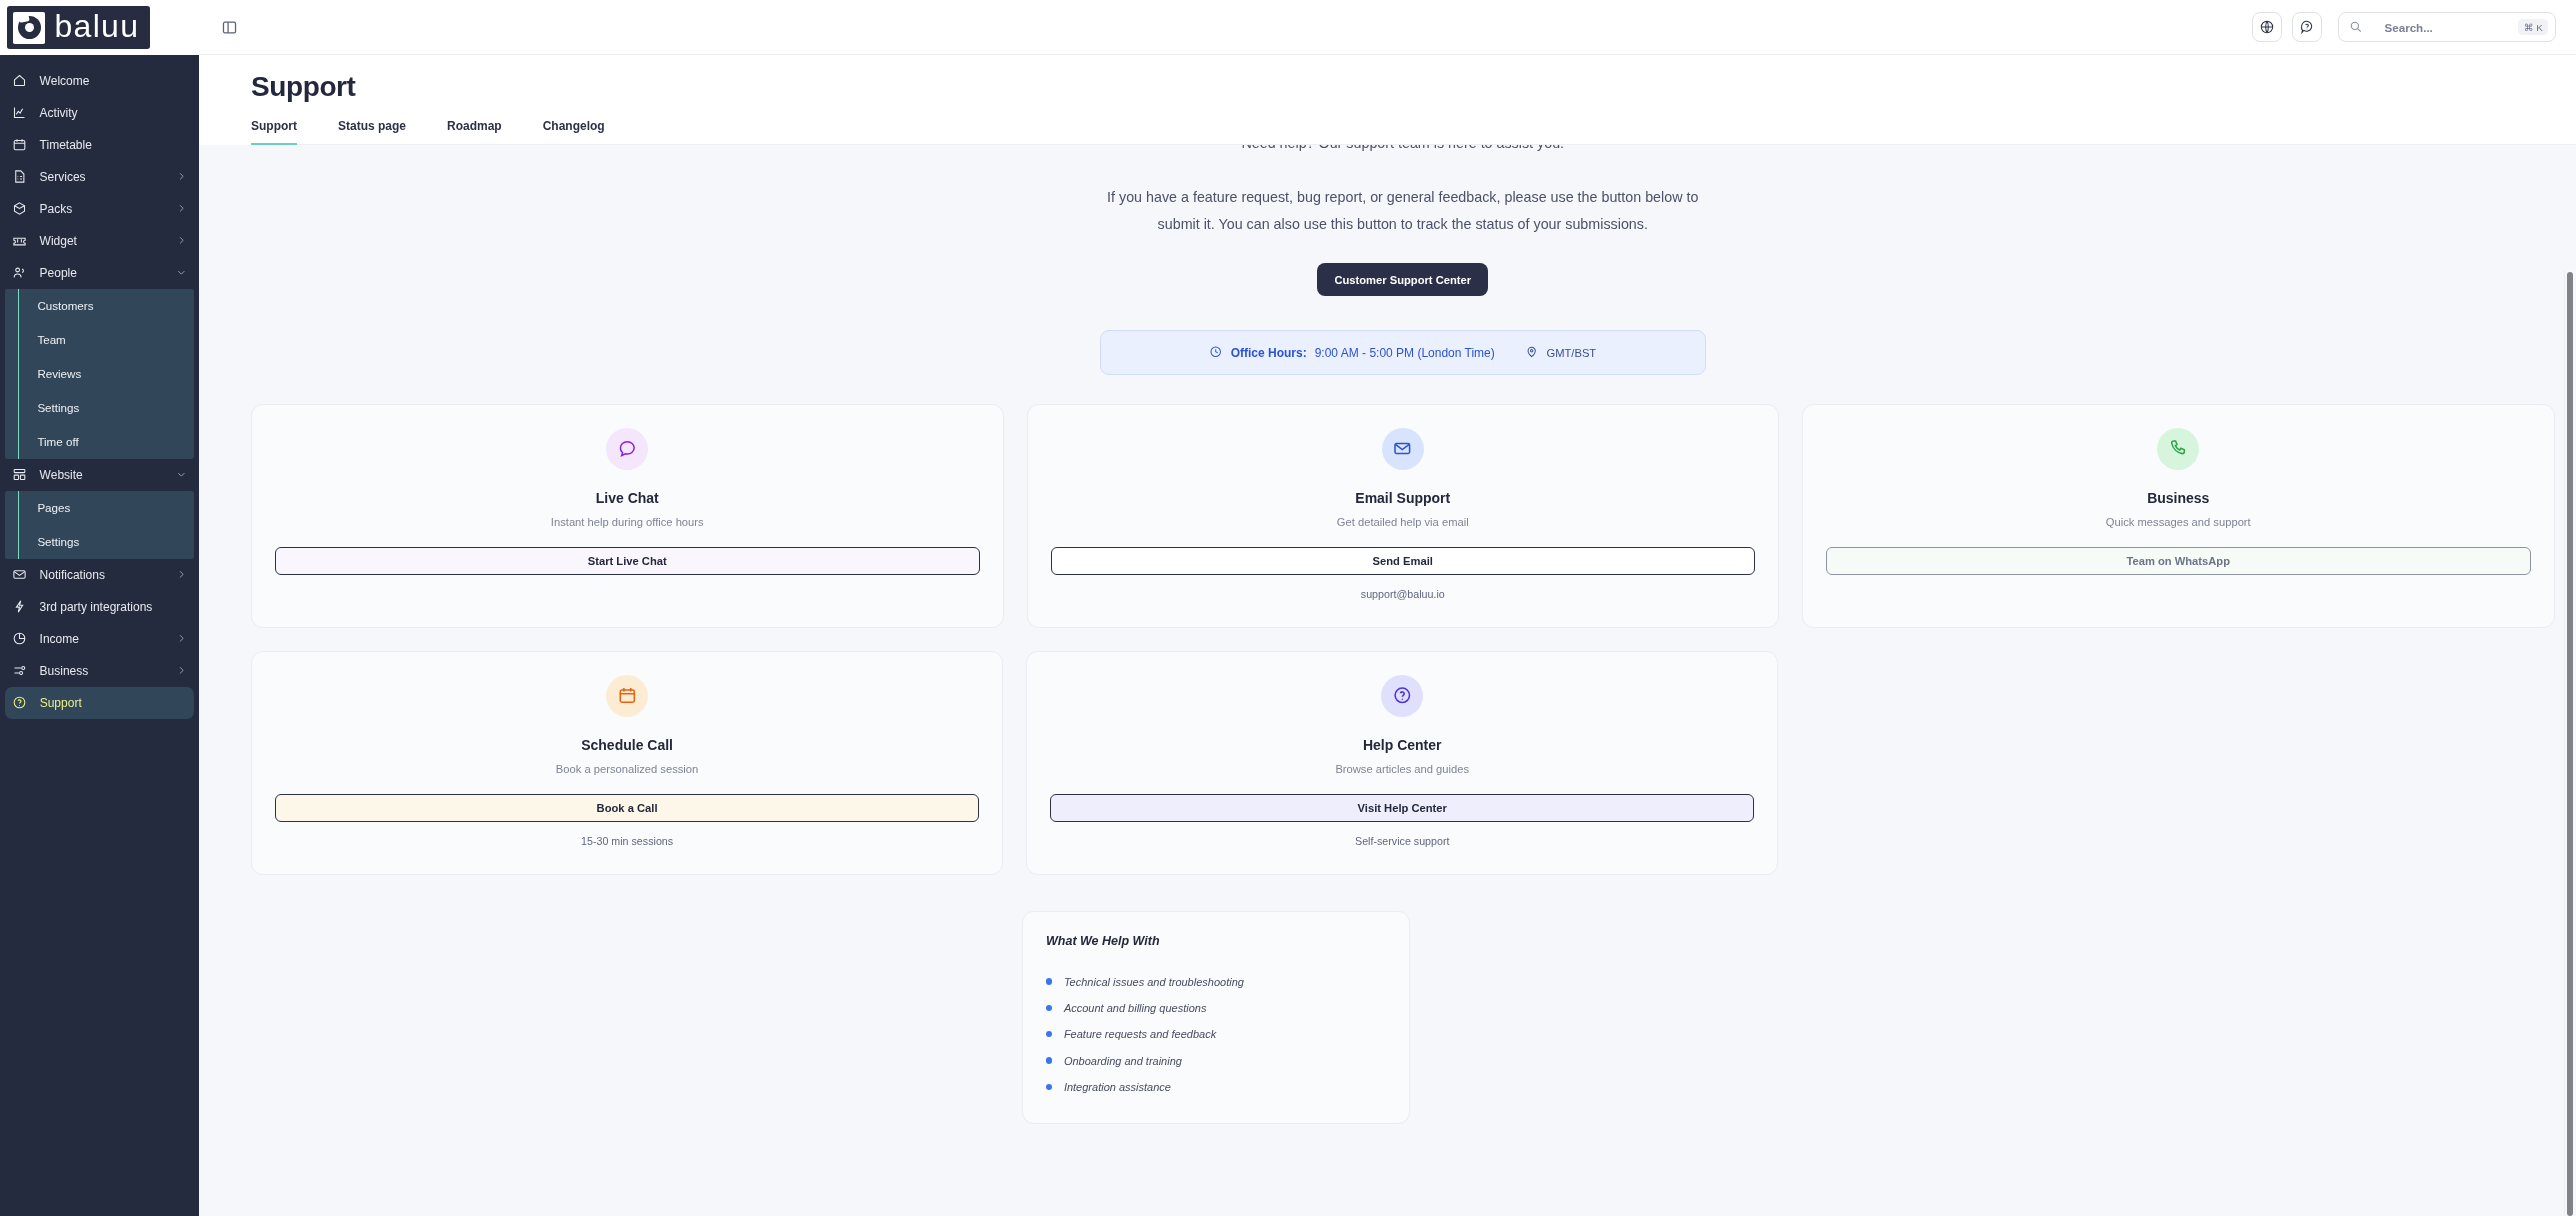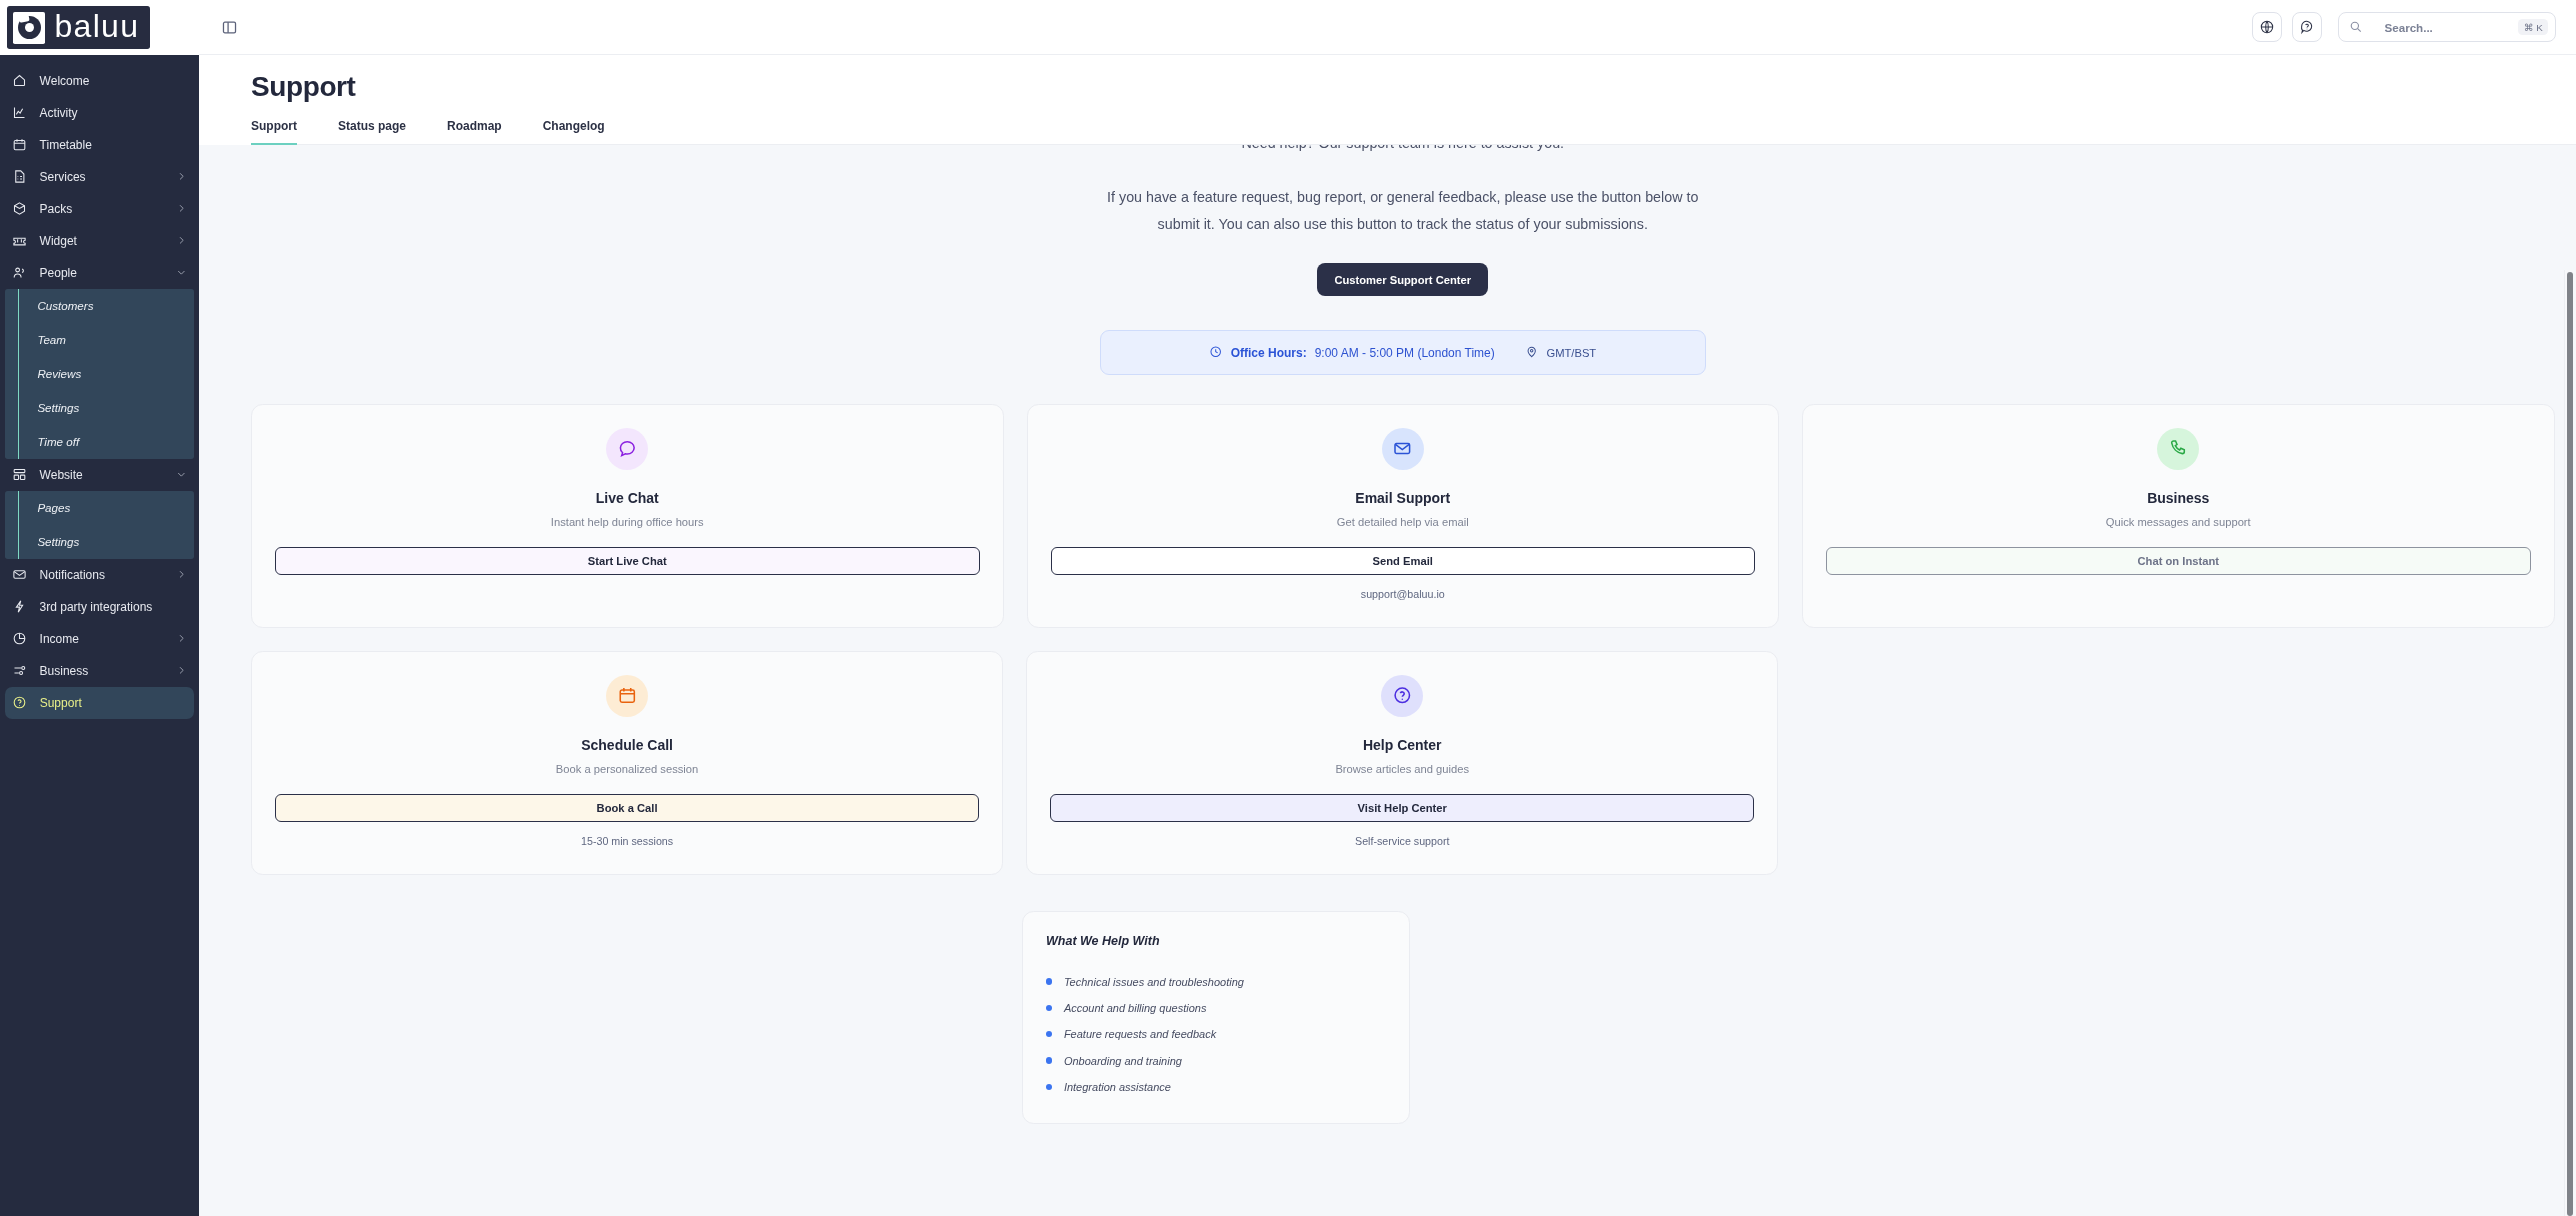--- a/index.html
+++ b/index.html
@@ -57,21 +57,21 @@
   .nav-item .ico svg { width: 15px; height: 15px; display: block; }
   .nav-item .lbl { flex: 1; white-space: nowrap; }
   .nav-item .chev { width: 12.5px; height: 12.5px; opacity: .75; display:flex; align-items:center; justify-content:center; }
   .nav-item .chev svg { width: 10.7px; height: 10.7px; }
   .nav-item.active {
     background: #32465a; color: #e9f08a; border-radius: 7.2px;
     margin: 0 5.4px; padding-left: 6.3px;
   }
   .nav-item.active .ico svg { stroke: #e9f08a; }
 
-  .submenu { background: #32465a; margin: 0 5.4px; border-radius: 2.7px; position: relative; overflow: hidden; font-style: italic; }
+  .submenu { background: #32465a; margin: 0 5.4px; border-radius: 2.7px; position: relative; overflow: hidden; }
   .submenu::before {
     content: ""; position: absolute; left: 12.5px; top: 0; bottom: 0;
     width: 1.4px; background: #7fd9c4;
   }
   .sub-item {
     height: 34px; display: flex; align-items: center;
     padding-left: 32px; color: #eef1f5; font-size: 11.6px; cursor: pointer;
     white-space: nowrap;
   }
 
@@ -507,21 +507,21 @@
           </div>
 
           <div class="card">
             <div class="card-bubble" style="background:#d6f5dc">
               <span><svg viewBox="0 0 24 24" fill="none" stroke="#2aa846" stroke-width="1.8">
                     <path d="M6.5 3.5h2.3l1.7 4-2 1.4a10.8 10.8 0 0 0 5.1 5.1l1.4-2 4 1.7v2.3c0 1.2-1 2.2-2.2 2.2A15.5 15.5 0 0 1 4.3 5.7c0-1.2 1-2.2 2.2-2.2z"></path>
                   </svg></span>
             </div>
             <div class="card-title">Business</div>
             <div class="card-sub">Quick messages and support</div>
-            <div class="card-btn" style="background:#f6fbf7;border-color:#8d939f;color:#6d7388">Chat on Instant</div>
+            <div class="card-btn" style="background:#f6fbf7;border-color:#8d939f;color:#6d7388">Team on WhatsApp</div>
           </div>
 
         </div>
 
         <div class="row2">
 
           <div class="card">
             <div class="card-bubble" style="background:#fdecd4">
               <span><svg viewBox="0 0 24 24" fill="none" stroke="#e9620d" stroke-width="1.8">
                     <rect x="3.8" y="5.8" width="16.4" height="14.4" rx="2"></rect>

